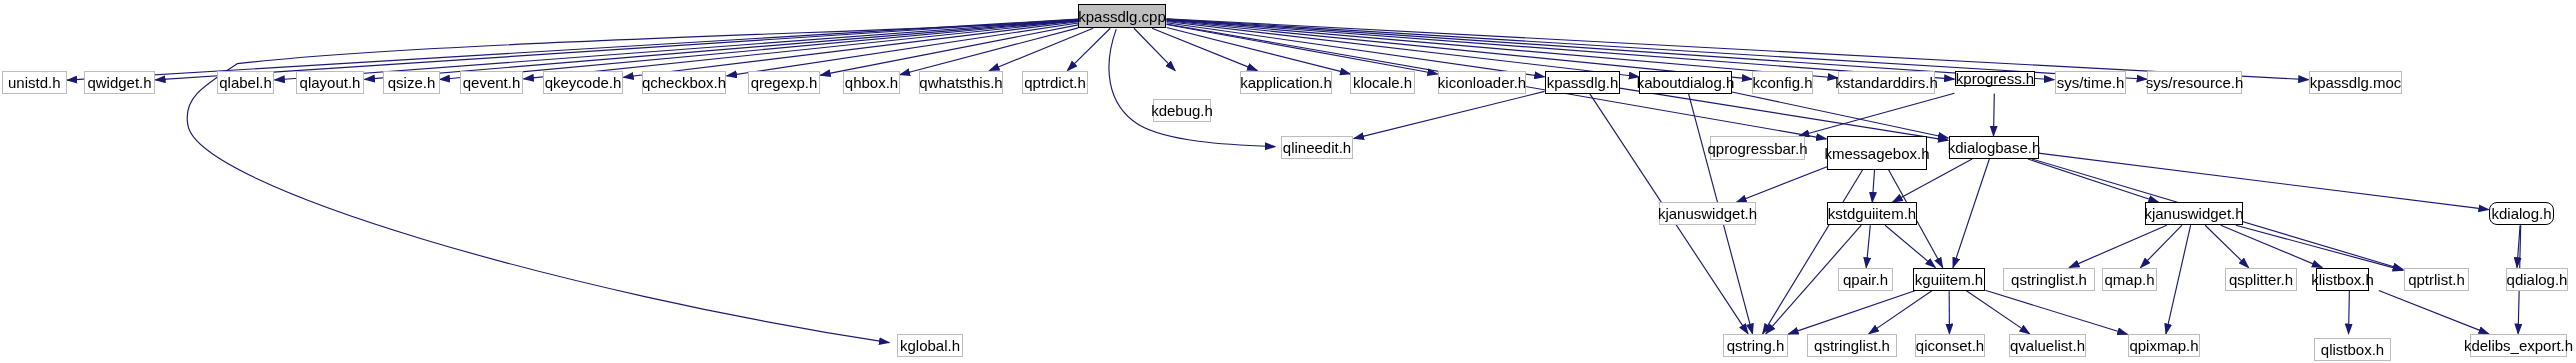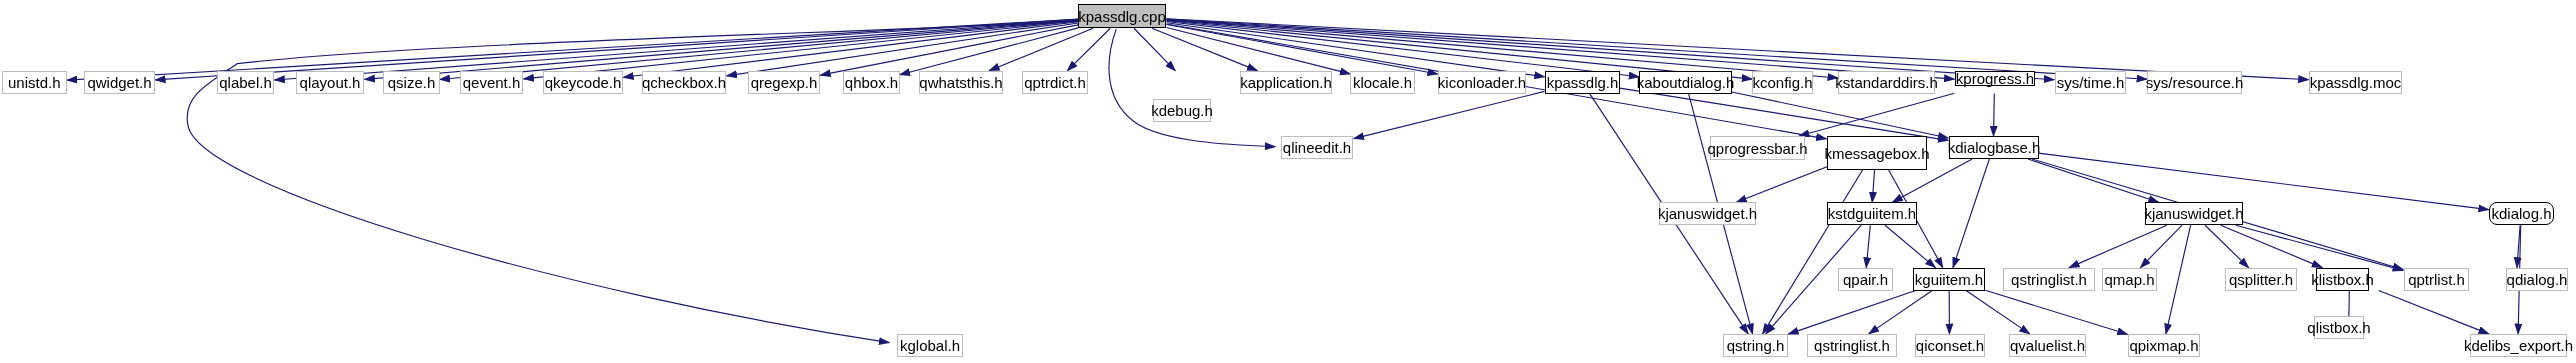--- a/index.html
+++ b/index.html
@@ -125,16 +125,16 @@
     <div class="node" style="left: 2225px; top: 268px; width: 72px; height: 23px;">qsplitter.h</div>
     <div class="node link" style="left: 2316px; top: 268px; width: 53px; height: 23px; text-align: right;">klistbox.h</div>
     <div class="node" style="left: 2404px; top: 268px; width: 65px; height: 23px;">qptrlist.h</div>
     <div class="node" style="left: 2486px; top: 268px; width: 62px; height: 23px; margin-left: 20px;">qdialog.h</div>
     <div class="node" style="left: 897px; top: 334px; width: 66px; height: 23px;">kglobal.h</div>
     <div class="node" style="left: 1723px; top: 334px; width: 65px; height: 23px;">qstring.h</div>
     <div class="node" style="left: 1807px; top: 334px; width: 90px; height: 23px;">qstringlist.h</div>
     <div class="node" style="left: 1915px; top: 334px; width: 70px; height: 23px;">qiconset.h</div>
     <div class="node" style="left: 2009px; top: 334px; width: 77px; height: 23px;">qvaluelist.h</div>
     <div class="node" style="left: 2128px; top: 334px; width: 72px; height: 23px;">qpixmap.h</div>
-    <div class="node" style="left: 2314px; top: 316px; width: 50px; height: 23px;">qlistbox.h</div>
+    <div class="node" style="left: 2314px; top: 338px; width: 77px; height: 23px;">qlistbox.h</div>
     <div class="node" style="left: 2470px; top: 334px; width: 97px; height: 23px;">kdelibs_export.h</div>
   </div>
 
 
 </body></html>

